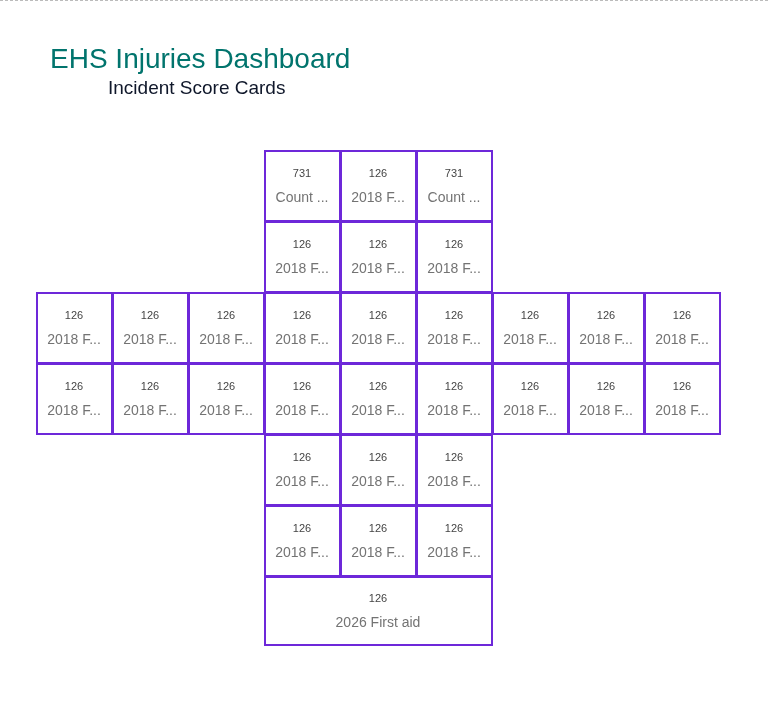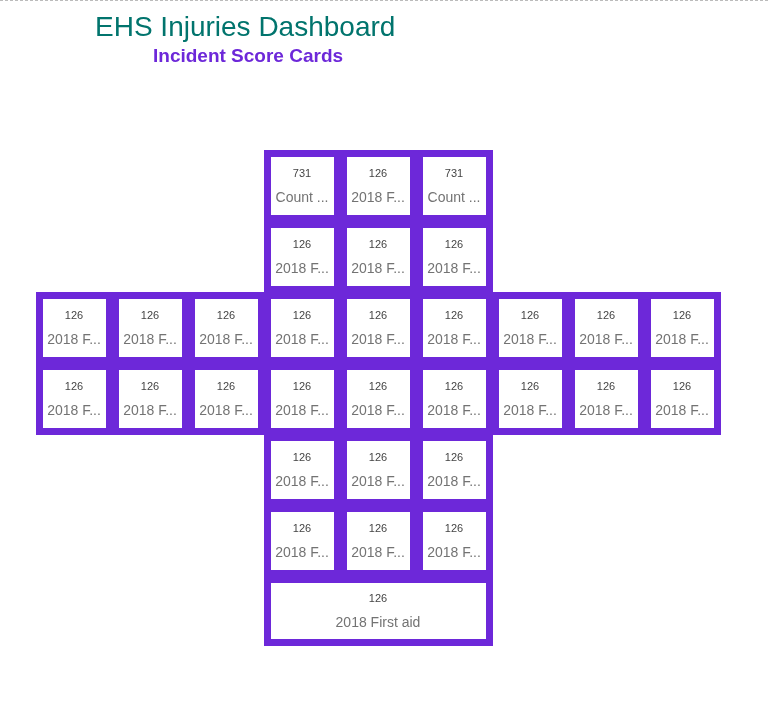--- a/index.html
+++ b/index.html
@@ -10,44 +10,45 @@
     height: 705px;
     overflow: hidden;
     position: relative;
   }
   .top-border {
     border-top: 1px dashed #bbb;
     width: 100%;
     height: 0;
   }
   .header {
-    padding: 10px 0 0 95px;
+    padding: 10px 0 0 50px;
+    margin-top: 32px;
   }
   .title {
     color: #01746d;
     font-size: 28px;
     font-weight: 400;
   }
   .subtitle {
-    color: #6d28d9;
+    color: #0f172a;
     font-size: 19px;
-    font-weight: 700;
+    font-weight: 400;
     padding-left: 58px;
     margin-top: 2px;
   }
   .grid {
     position: absolute;
     top: 150px;
     left: 36px;
     display: grid;
     grid-template-columns: repeat(9, 76px);
     grid-template-rows: repeat(6, 71px) 69px;
   }
   .card {
-    border: 7px solid #6d28d9;
+    border: 2px solid #6d28d9;
     display: flex;
     flex-direction: column;
     align-items: center;
     justify-content: center;
     background: #fff;
     margin: -0.5px;
     overflow: hidden;
     white-space: nowrap;
   }
   .card .value {
@@ -203,16 +204,16 @@
     <div class="value">126</div>
     <div class="label">2018 F...</div>
   </div>
   <div class="card" style="grid-row:6;grid-column:6">
     <div class="value">126</div>
     <div class="label">2018 F...</div>
   </div>
 
   <div class="card wide" style="grid-row:7;grid-column:4 / span 3">
     <div class="value">126</div>
-    <div class="label">2018 First aid</div>
+    <div class="label">2026 First aid</div>
   </div>
 
 </div>
 
 </body></html>

